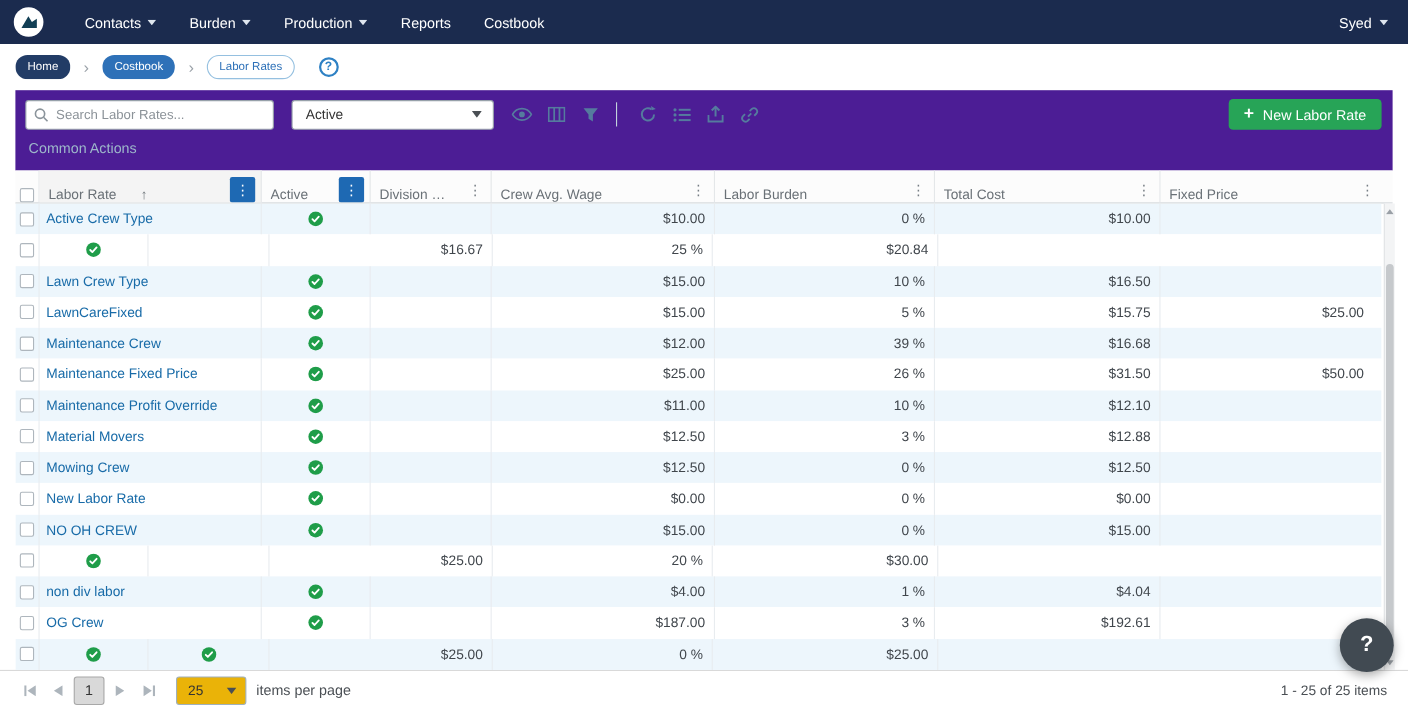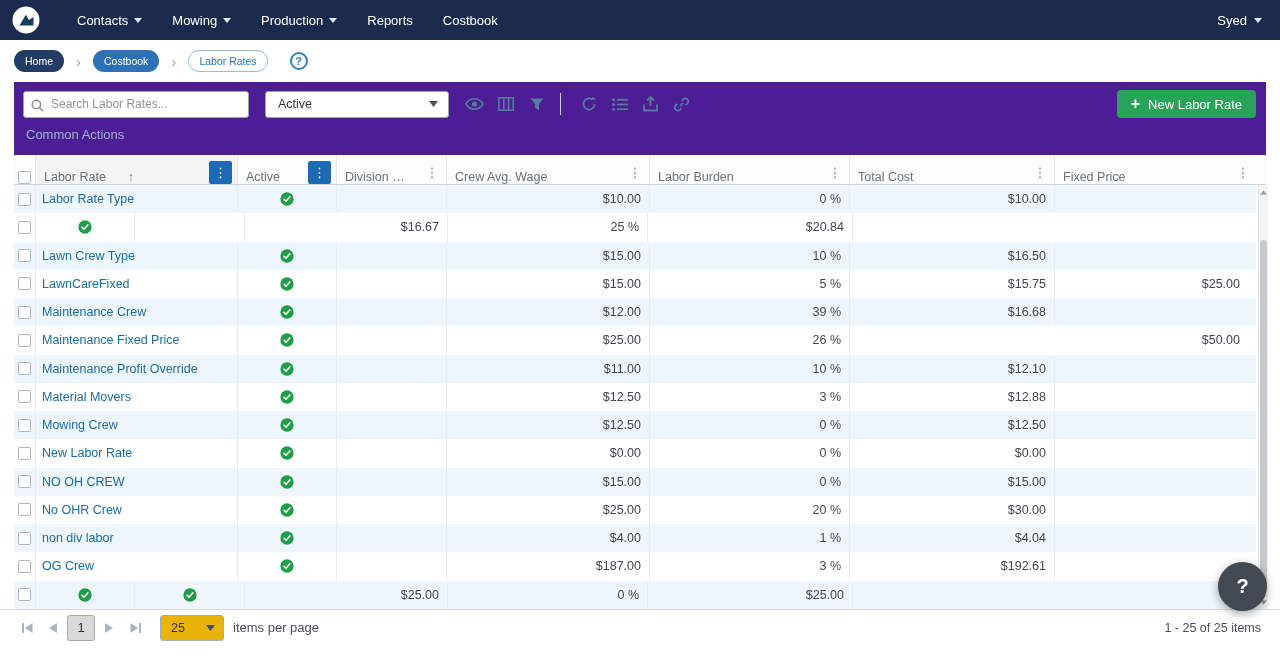--- a/index.html
+++ b/index.html
@@ -133,21 +133,21 @@
     </svg>
   </div>
   <div class="nav-items">
     <div class="nav-item">
       <span>Contacts</span>
       <svg width="8" height="5" viewBox="0 0 8 5">
           <path d="M0 0l4 5 4-5z" fill="#dfe6ef"></path>
         </svg>
     </div>
     <div class="nav-item">
-      <span>Mowing</span>
+      <span>Burden</span>
       <svg width="8" height="5" viewBox="0 0 8 5">
           <path d="M0 0l4 5 4-5z" fill="#dfe6ef"></path>
         </svg>
     </div>
     <div class="nav-item">
       <span>Production</span>
       <svg width="8" height="5" viewBox="0 0 8 5">
           <path d="M0 0l4 5 4-5z" fill="#dfe6ef"></path>
         </svg>
     </div>
@@ -302,21 +302,21 @@
       </button>
     </div>
   </div>
 
   <div class="tbody">
       <div class="trow alt">
     <div class="cell c-check">
       <span class="checkbox"></span>
     </div>
     <div class="cell c-name">
-      <span class="row-link">Labor Rate Type</span>
+      <span class="row-link">Active Crew Type</span>
     </div>
     <div class="cell c-active">
       <span class="check-wrap" style="visibility: visible;">
         <svg width="14" height="14" viewBox="0 0 16 16">
               <circle cx="8" cy="8" r="7.6" fill="#1f9d49"></circle>
               <path d="M4.6 8.3l2.2 2.2 4.4-4.8" fill="none" stroke="#fff" stroke-width="1.9" stroke-linecap="round" stroke-linejoin="round"></path>
             </svg>
       </span>
     </div>
     <div class="cell c-division">
@@ -459,20 +459,21 @@
     <div class="cell c-division">
       <span class="check-wrap" style="visibility: hidden;">
         <svg width="14" height="14" viewBox="0 0 16 16">
               <circle cx="8" cy="8" r="7.6" fill="#1f9d49"></circle>
               <path d="M4.6 8.3l2.2 2.2 4.4-4.8" fill="none" stroke="#fff" stroke-width="1.9" stroke-linecap="round" stroke-linejoin="round"></path>
             </svg>
       </span>
     </div>
     <div class="cell c-wage num">$25.00</div>
     <div class="cell c-burden num">26 %</div>
+    <div class="cell c-total num">$31.50</div>
     <div class="cell c-fixed num" style="border-right:none;">$50.00</div>
   </div>
       <div class="trow alt">
     <div class="cell c-check">
       <span class="checkbox"></span>
     </div>
     <div class="cell c-name">
       <span class="row-link">Maintenance Profit Override</span>
     </div>
     <div class="cell c-active">
@@ -604,23 +605,20 @@
       </span>
     </div>
     <div class="cell c-wage num">$15.00</div>
     <div class="cell c-burden num">0 %</div>
     <div class="cell c-total num">$15.00</div>
     <div class="cell c-fixed num" style="border-right:none;"></div>
   </div>
       <div class="trow">
     <div class="cell c-check">
       <span class="checkbox"></span>
-    </div>
-    <div class="cell c-name">
-      <span class="row-link">No OHR Crew</span>
     </div>
     <div class="cell c-active">
       <span class="check-wrap" style="visibility: visible;">
         <svg width="14" height="14" viewBox="0 0 16 16">
               <circle cx="8" cy="8" r="7.6" fill="#1f9d49"></circle>
               <path d="M4.6 8.3l2.2 2.2 4.4-4.8" fill="none" stroke="#fff" stroke-width="1.9" stroke-linecap="round" stroke-linejoin="round"></path>
             </svg>
       </span>
     </div>
     <div class="cell c-division">

